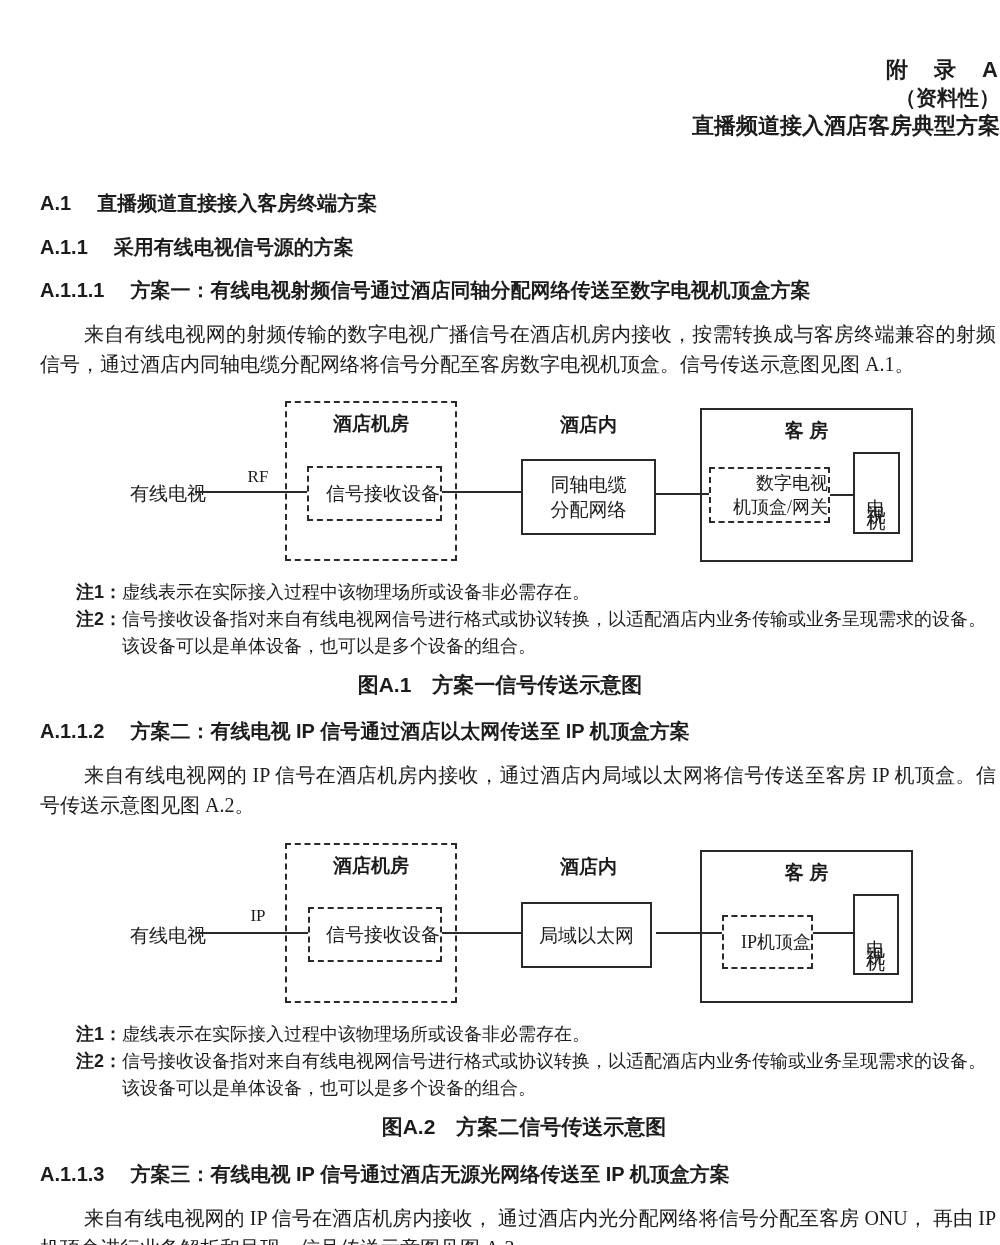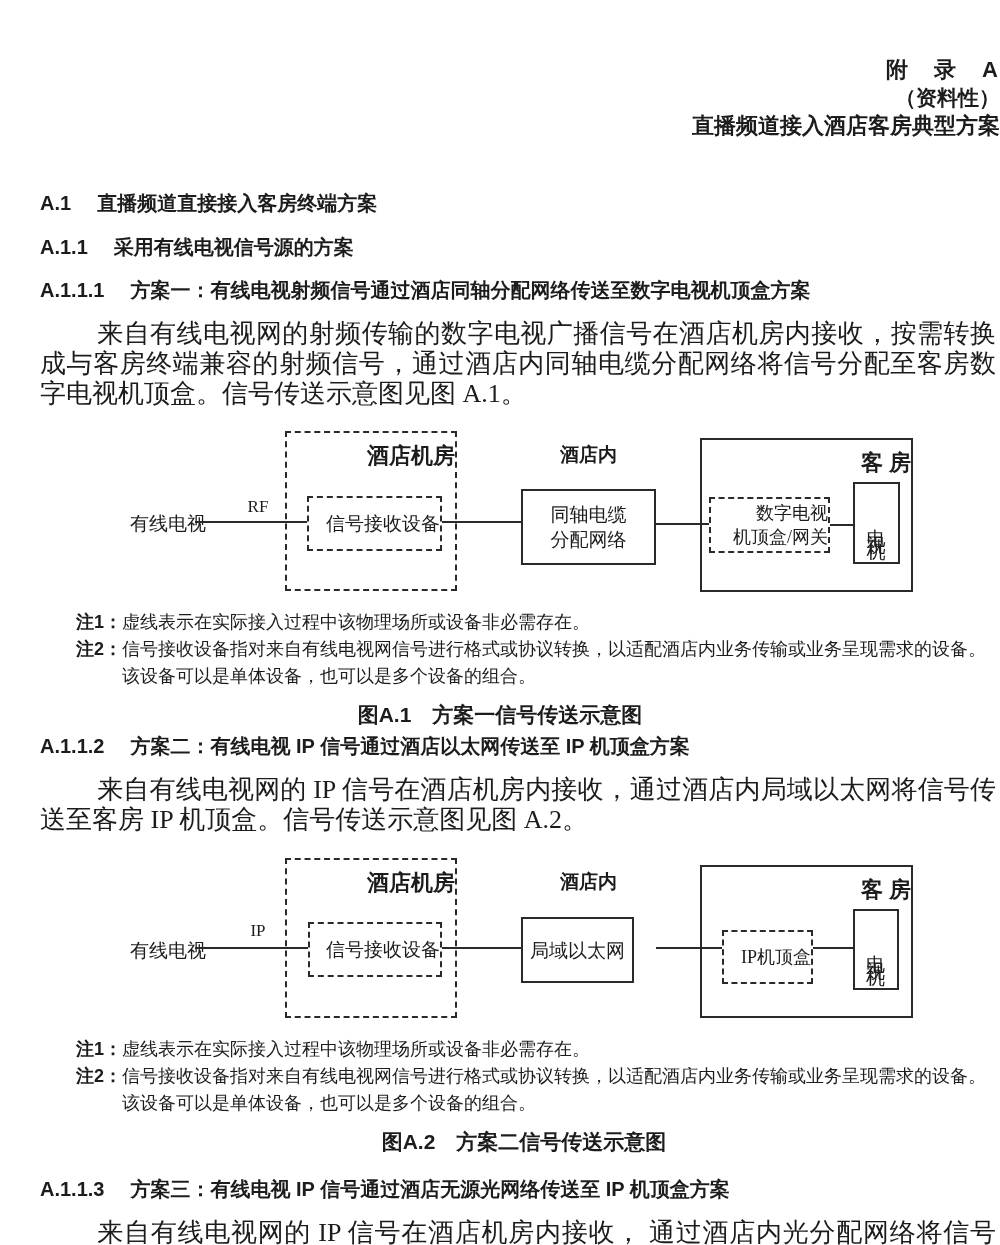--- a/index.html
+++ b/index.html
@@ -20,26 +20,26 @@
   .heading{
     margin:0 0 0 40px;
     font-family:"Liberation Sans", sans-serif;
     font-weight:bold;font-size:20px;line-height:24px;
     white-space:nowrap;
   }
   .heading .num{margin-right:26px;}
   .h-a1{margin-top:51px;}
   .h-a11{margin-top:20px;}
   .h-a111{margin-top:19px;}
-  .h-a112{margin-top:6px;}
+  .h-a112{margin-top:21px;}
   .h-a113{margin-top:22px;}
   
   .para{
     margin:17px 4px 0 40px;
-    font-size:26px;line-height:30px;
+    font-size:20px;line-height:30px;
     text-align:justify;text-indent:2.2em;
   }
   
   .notes{margin:14px 6px 0 76px;font-size:18px;line-height:27px;}
   .note{display:flex;align-items:flex-start;}
   .note-label{flex:0 0 42px;font-family:"Liberation Sans", sans-serif;font-weight:bold;white-space:nowrap;}
   .note-text{flex:1 1 auto;}
   
   .fig-caption{
     margin-top:10px;text-align:center;
@@ -59,22 +59,22 @@
     font-family:"Liberation Sans", sans-serif;
     font-weight:bold;font-size:19px;white-space:nowrap;
   }
   .box{position:absolute;box-sizing:border-box;
     display:flex;flex-direction:column;align-items:center;justify-content:center;
     text-align:center;font-size:19px;line-height:25px;background:#fff;}
   .box-solid{border:2px solid #2a2a2a;}
   .box-dashed{border:2px dashed #2a2a2a;align-items:flex-end;}
   .zone-dashed{position:absolute;box-sizing:border-box;border:2px dashed #2a2a2a;}
   .zone-solid{position:absolute;box-sizing:border-box;border:2px solid #2a2a2a;}
-  .zone-title{margin-top:8px;text-align:right;
-    font-family:"Liberation Sans", sans-serif;font-weight:bold;font-size:22px;}
+  .zone-title{margin-top:8px;text-align:center;
+    font-family:"Liberation Sans", sans-serif;font-weight:bold;font-size:19px;}
   .hline{position:absolute;height:2px;background:#2a2a2a;}
   .tv-vertical{
     writing-mode:vertical-rl;text-orientation:upright;
     letter-spacing:7px;font-size:19px;line-height:1;
   }
   .stb-small{font-size:18px;line-height:24px;}
 </style>
 </head>
 <body>
 
@@ -159,21 +159,21 @@
 
     <div class="zone-dashed" style="left:285px;top:3px;width:172px;height:160px;">
       <div class="zone-title">酒店机房</div>
     </div>
     <div class="box box-dashed" style="left:308px;top:67px;width:134px;height:55px;">
       <span>信号接收设备</span>
     </div>
 
     <div class="zone-label" style="left:521px;top:14px;width:135px;">酒店内</div>
     <div class="hline" style="left:442px;top:92px;width:79px;"></div>
-    <div class="box box-solid" style="left:521px;top:62px;width:113px;height:66px;">
+    <div class="box box-solid" style="left:521px;top:62px;width:131px;height:66px;">
       <span>局域以太网</span>
     </div>
     <div class="hline" style="left:656px;top:92px;width:66px;"></div>
 
     <div class="zone-solid" style="left:700px;top:10px;width:213px;height:153px;">
       <div class="zone-title">客 房</div>
     </div>
     <div class="box box-dashed stb-small" style="left:722px;top:75px;width:91px;height:54px;">
       <span>IP机顶盒</span>
     </div>

